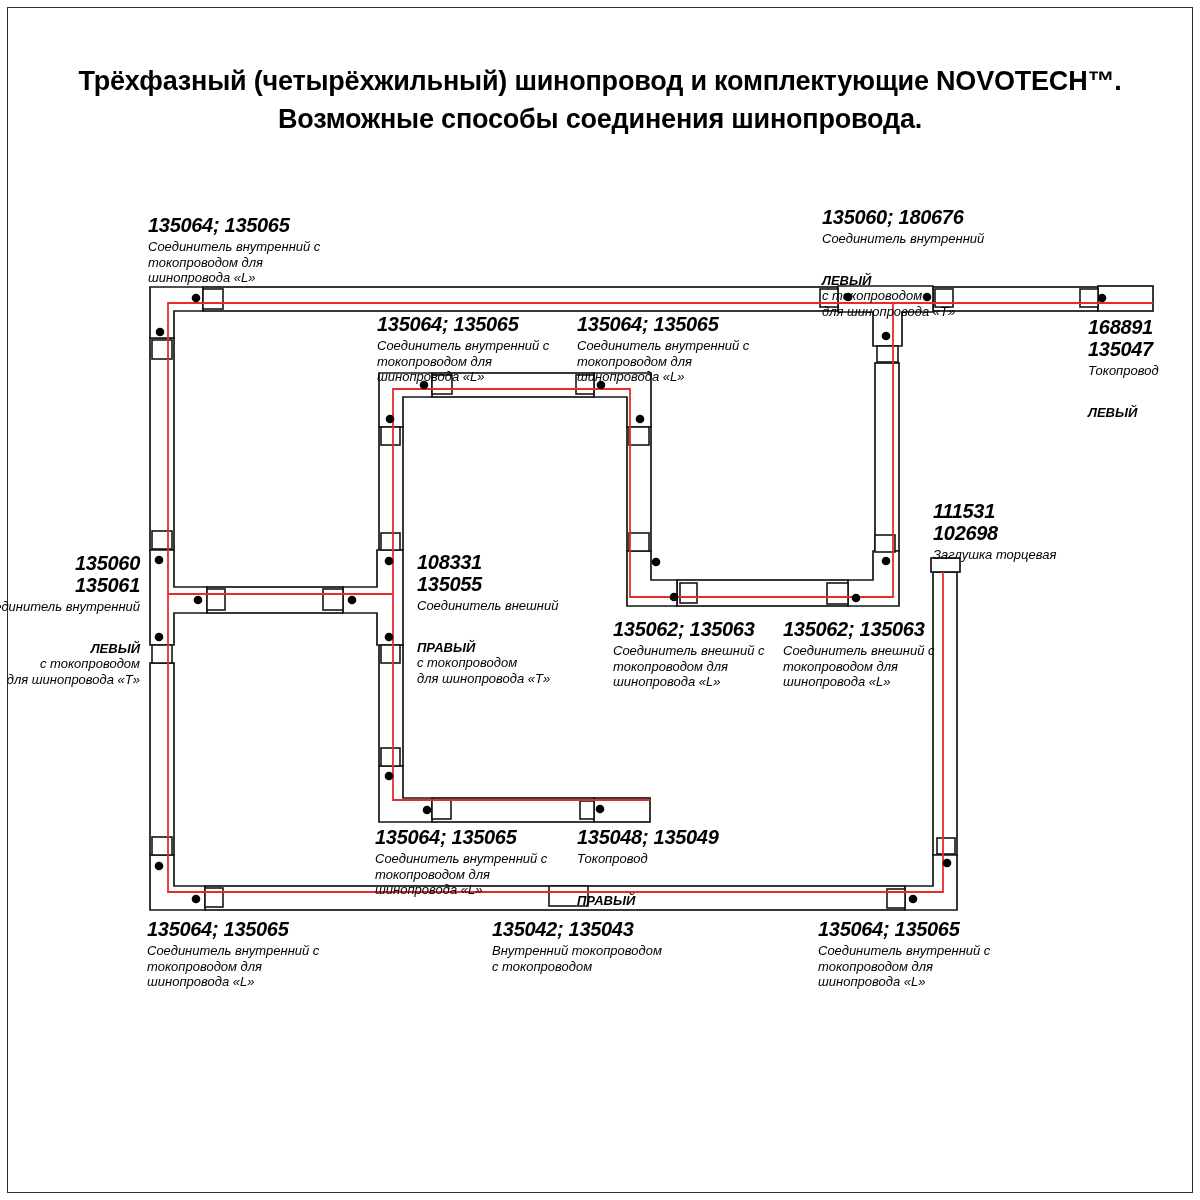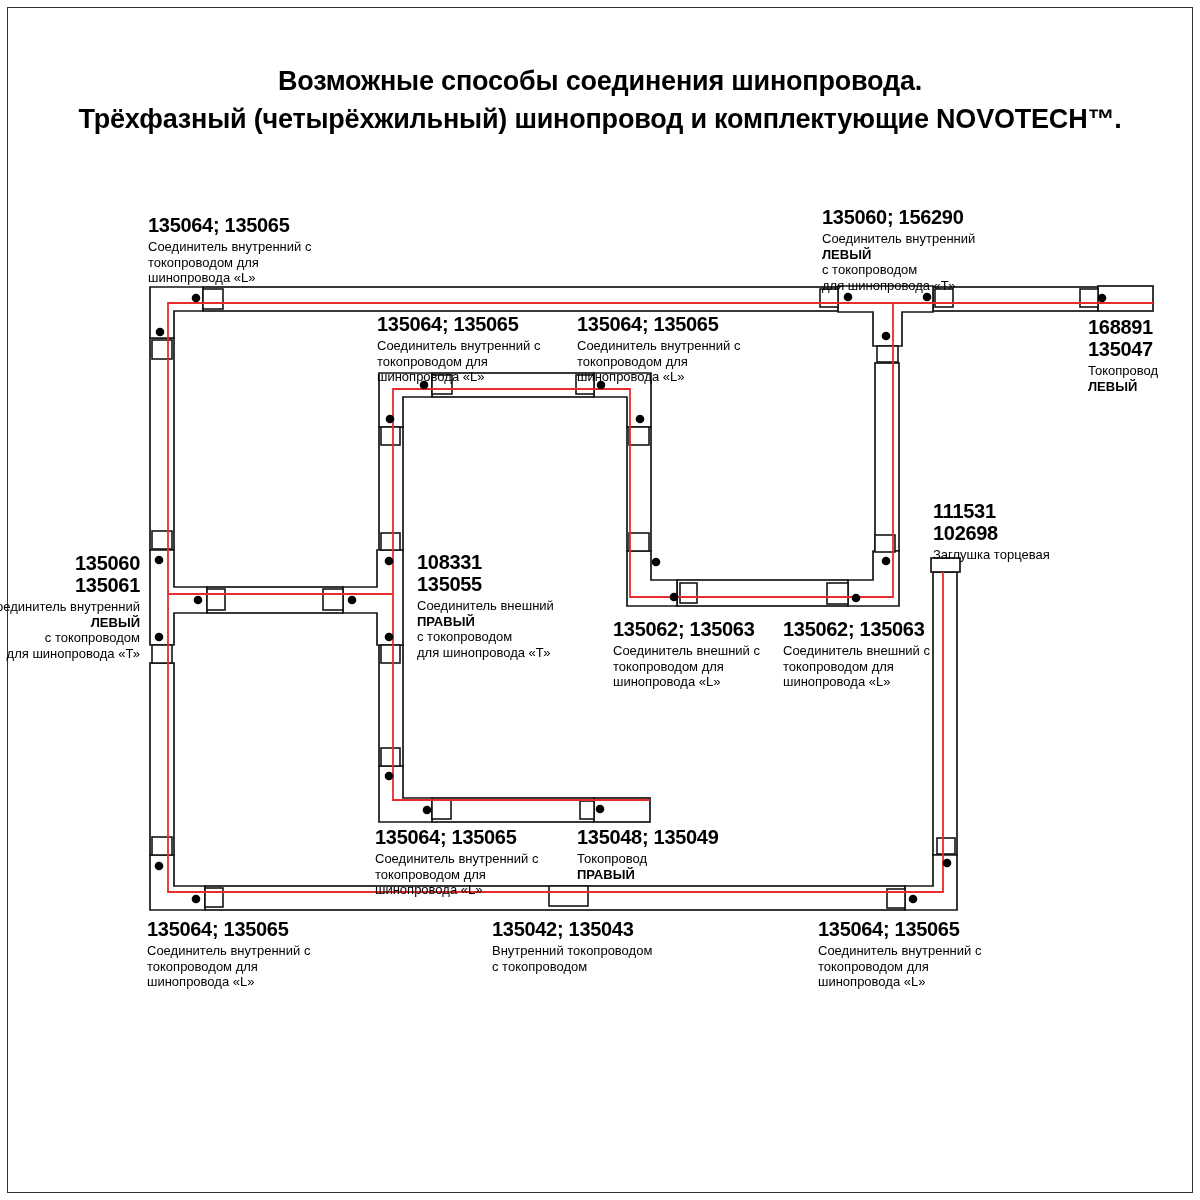--- a/index.html
+++ b/index.html
@@ -8,34 +8,34 @@
   .page-border{position:absolute;left:7px;top:7px;right:7px;bottom:7px;
         border:1.6px solid #2f2f2f;pointer-events:none;}
   .title{position:absolute;top:62px;left:0;width:100%;text-align:center;
         font-weight:bold;font-size:27px;line-height:38px;letter-spacing:-0.2px;}
   .diagram-svg{position:absolute;left:0;top:0;}
   .labels-layer{position:absolute;left:0;top:0;width:1200px;height:1200px;pointer-events:none;}
   .track{fill:#ffffff;stroke:#161616;stroke-width:1.7px;}
   .conn{fill:#ffffff;stroke:#161616;stroke-width:1.6px;}
   .red{fill:none;stroke:#e82c2c;stroke-width:1.8px;}
   .dot{fill:#000000;stroke:none;}
-  .part-label{position:absolute;white-space:nowrap;}
+  .part-label{position:absolute;white-space:nowrap;font-style:italic;}
   .part-label.right{text-align:right;}
   .part-label .code{font-size:20px;font-weight:bold;line-height:22px;letter-spacing:-0.3px;}
   .part-label .desc{font-size:13px;line-height:15.5px;margin-top:3px;}
-  .part-label .desc .b{font-weight:bold;}
+  .part-label .desc .b{font-weight:bold;margin-top:26px;}
 </style>
 </head>
 <body>
 
 <div class="page">
   <div class="page-border"></div>
   <div class="title">
+    <div>Трёхфазный (четырёхжильный) шинопровод и комплектующие NOVOTECH™.</div>
     <div>Возможные способы соединения шинопровода.</div>
-    <div>Трёхфазный (четырёхжильный) шинопровод и комплектующие NOVOTECH™.</div>
   </div>
   <svg id="diagram" class="diagram-svg" width="1200" height="1200" viewBox="0 0 1200 1200">
       <rect x="203" y="287" width="635" height="24" class="track"></rect>
       <rect x="933" y="287" width="165" height="24" class="track"></rect>
       <rect x="1098" y="286" width="55" height="25" class="track"></rect>
       <rect x="150" y="338" width="24" height="212" class="track"></rect>
       <rect x="150" y="663" width="24" height="192" class="track"></rect>
       <rect x="205" y="886" width="700" height="24" class="track"></rect>
       <rect x="933" y="572" width="24" height="283" class="track"></rect>
       <rect x="931" y="558" width="29" height="14" class="track"></rect>
@@ -124,21 +124,21 @@
           <div>135064; 135065</div>
         </div>
         <div class="desc">
           <div class="">Соединитель внутренний с</div>
           <div class="">токопроводом для</div>
           <div class="">шинопровода «L»</div>
         </div>
       </div>
       <div class="part-label" style="left: 822px; top: 206px;">
         <div class="code">
-          <div>135060; 156290</div>
+          <div>135060; 180676</div>
         </div>
         <div class="desc">
           <div class="">Соединитель внутренний</div>
           <div class="b">ЛЕВЫЙ</div>
           <div class="">с токопроводом</div>
           <div class="">для шинопровода «Т»</div>
         </div>
       </div>
       <div class="part-label" style="left: 1088px; top: 316px;">
         <div class="code">

